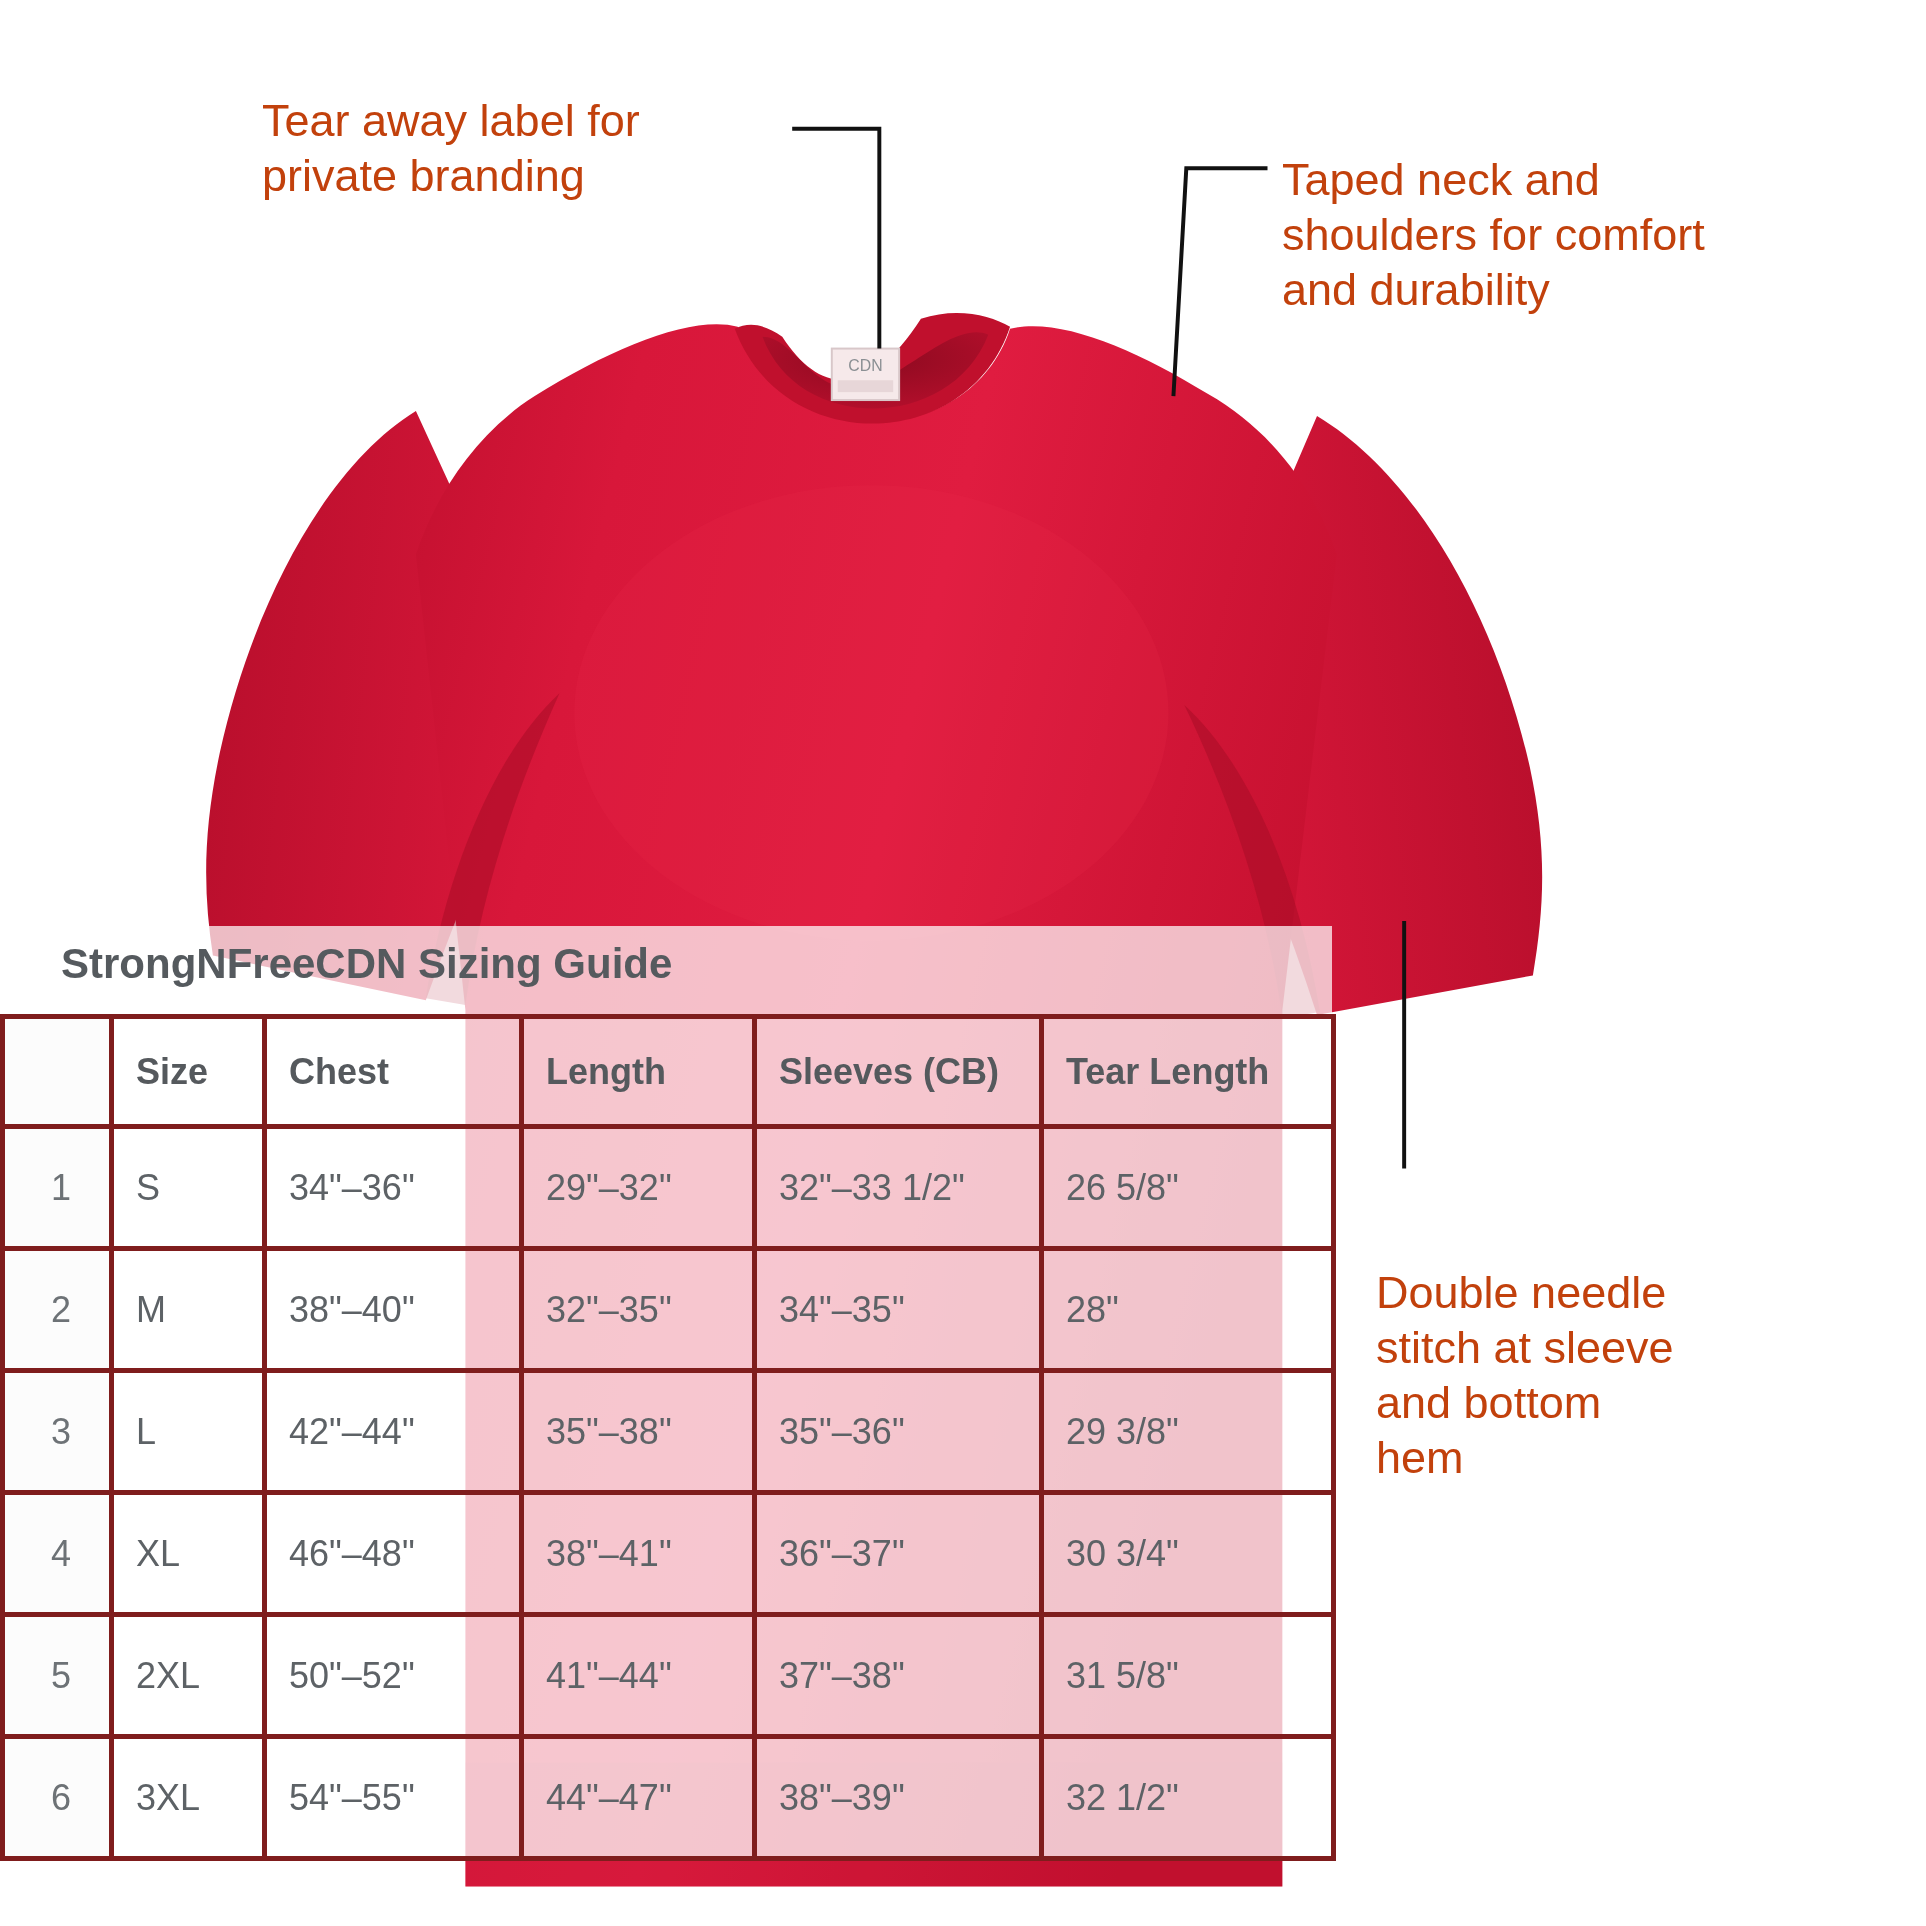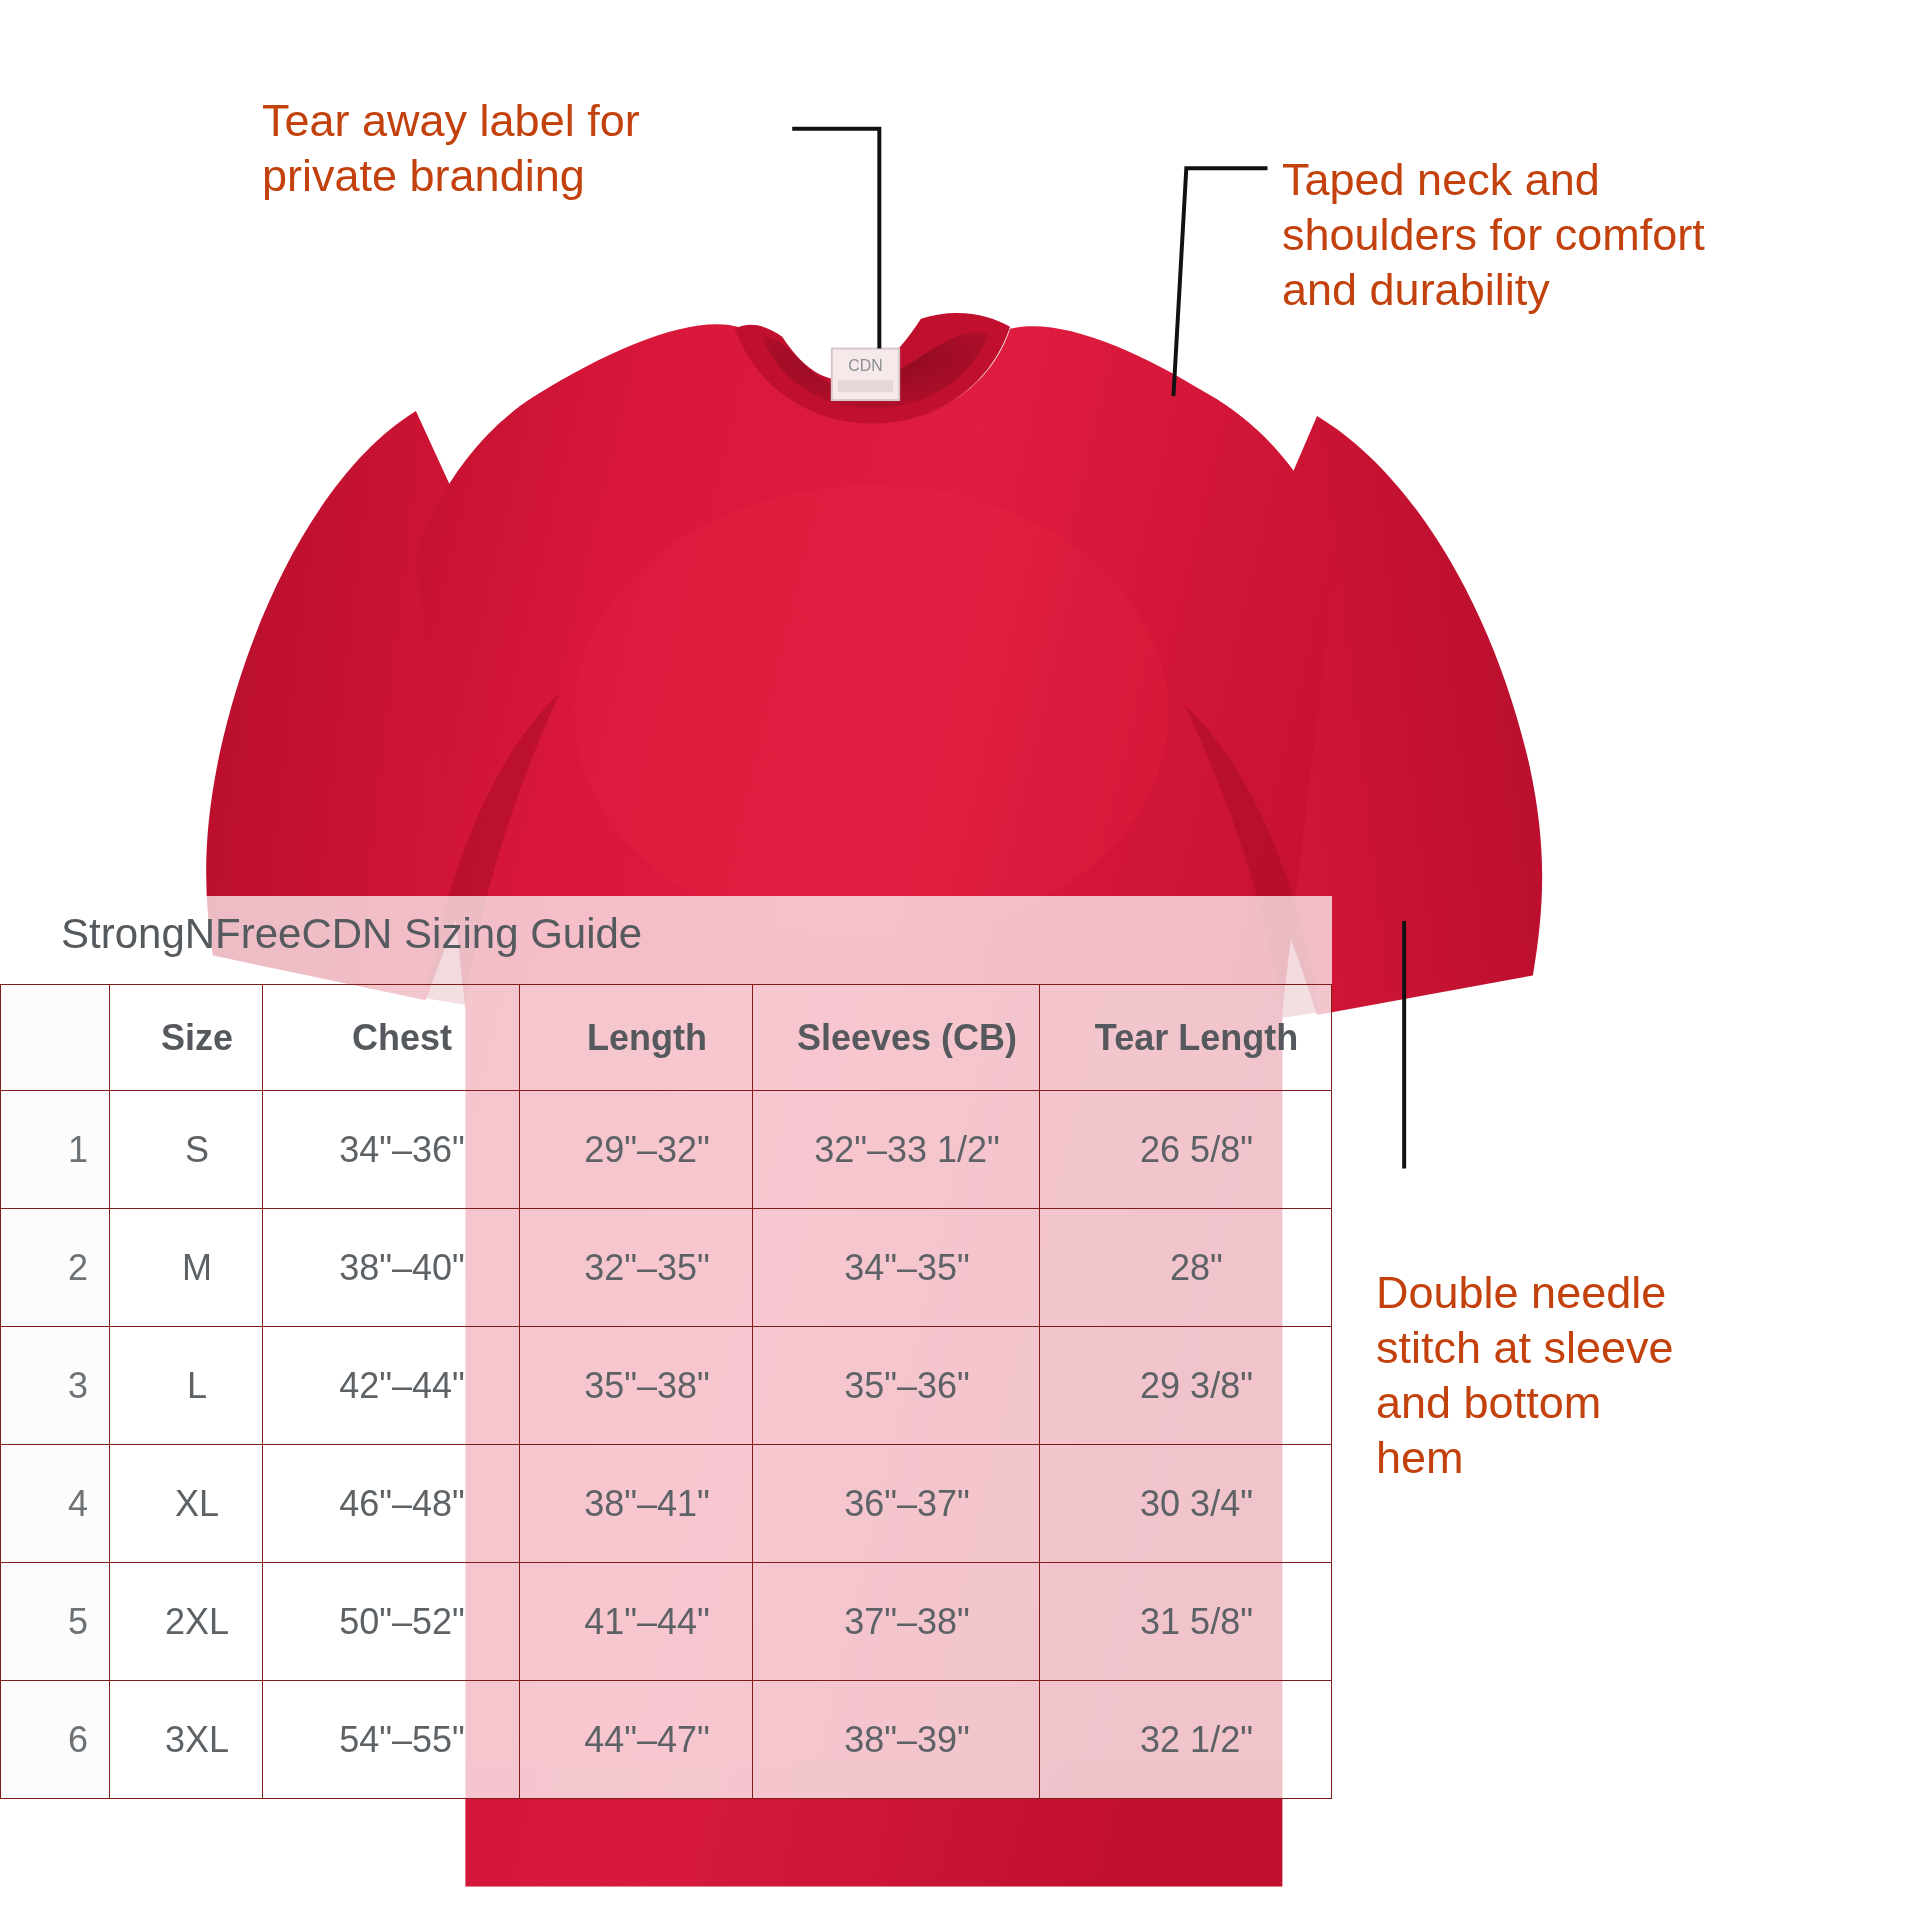--- a/index.html
+++ b/index.html
@@ -47,39 +47,40 @@
   
   #sizing-panel {
     position: absolute;
     left: 0px;
     top: 896px;
     width: 1332px;
   }
   #sizing-title {
     color: #555a5e;
     font-size: 42px;
-    font-weight: normal;
+    font-weight: bold;
     padding: 14px 0 26px 61px;
     background: rgba(255,255,255,0.72);
     font-family: "Liberation Sans", sans-serif;
+    margin-top: 30px;
   }
   table.sizing {
     border-collapse: collapse;
     width: 1332px;
     table-layout: fixed;
     background: rgba(255,255,255,0.55);
   }
   table.sizing th, table.sizing td {
-    border: 1px solid #7f1d1d;
+    border: 5px solid #7f1d1d;
     color: #5d6266;
     font-size: 36px;
     font-family: "Liberation Sans", sans-serif;
     padding: 0 0 0 22px;
     height: 117px;
-    text-align: center;
+    text-align: left;
     vertical-align: middle;
     background: rgba(255,255,255,0.45);
   }
   table.sizing th {
     font-weight: bold;
     height: 105px;
     color: #55595d;
   }
   table.sizing col.c-idx   { width: 109px; }
   table.sizing col.c-size  { width: 153px; }

